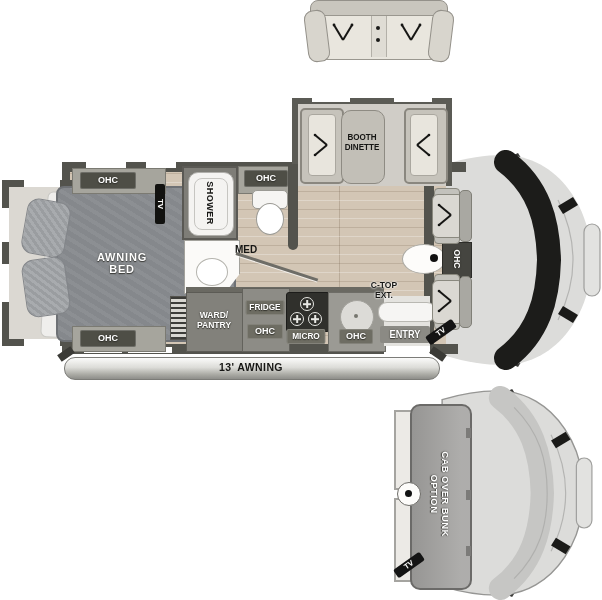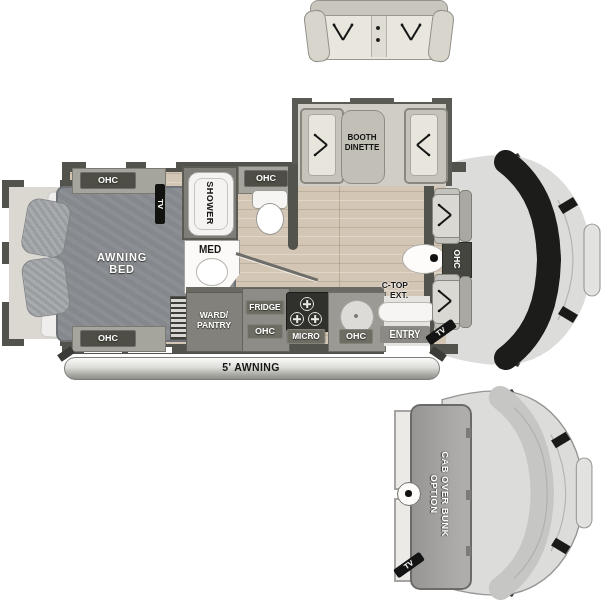--- a/index.html
+++ b/index.html
@@ -5,21 +5,21 @@
   html,body{margin:0;padding:0;background:#ffffff;}
   #stage{position:relative;width:602px;height:600px;background:#fff;overflow:hidden;
          font-family:"Liberation Sans","DejaVu Sans",sans-serif;}
   .abs{position:absolute;}
   
   .t{position:absolute;font-weight:bold;text-align:center;line-height:1.12;white-space:nowrap;
      display:flex;align-items:center;justify-content:center;}
   .t span{display:block;width:100%;}
   .white{color:#fff;text-shadow:0 1px 1px rgba(40,40,35,.8),0 0 2px rgba(40,40,35,.6);}
   .black{color:#161614;}
-  .outl{text-shadow:0 0 2px #fff,0 0 2px #fff;text-align:right;}
+  .outl{text-shadow:0 0 2px #fff,0 0 2px #fff;}
   .chip{background:#4e4e46;border-radius:2px;box-shadow:inset 0 0 0 1px rgba(255,255,255,.18);}
   .chip2{background:#6e6d63;border-radius:2px;box-shadow:inset 0 0 0 1px rgba(255,255,255,.15);}
   .v90{transform:rotate(90deg);}
   
   .wall{background:#53534d;}
   .win{background:#ffffff;}
   .floor{background-color:#d3c6b5;
     background-image:
       repeating-linear-gradient(180deg, rgba(255,255,255,.28) 0 1px, rgba(255,255,255,0) 1px 9px,
                                 rgba(108,88,66,.20) 9px 10px, rgba(255,255,255,0) 10px 18px),
@@ -154,21 +154,21 @@
 
   <div class="abs" style="left:182px;top:166px;width:56px;height:74px;background:#7e7d77;border:2px solid #5a5954;box-sizing:border-box;"></div>
   <div class="abs" style="left:188px;top:172px;width:44px;height:62px;background:#f4f3f1;border:1.5px solid #b0afab;border-radius:10px;"></div>
   <div class="abs" style="left:194px;top:178px;width:32px;height:50px;background:#eceueb;border:1px solid #c6c5c1;border-radius:8px;"></div>
   <div class="t black v90" style="left:178px;top:197px;width:64px;height:12px;font-size:9px;letter-spacing:.5px;">
     <span>SHOWER</span>
     </div>
 
   <div class="abs" style="left:184px;top:240px;width:54px;height:52px;background:#fbfaf8;border:1.5px solid #a3a29c;
        clip-path:polygon(0 0,100% 0,100% 62%,72% 100%,0 100%);"></div>
-  <div class="t black" style="left:186px;top:243px;width:48px;height:13px;font-size:10px;">
+  <div class="t black" style="left:186px;top:243px;width:48px;height:13px;font-size:10px;padding-left:36px;">
     <span>MED</span>
     </div>
   <div class="abs" style="left:196px;top:258px;width:30px;height:26px;background:#ffffff;border:1.5px solid #b5b4ae;border-radius:50%;"></div>
   <div class="abs" style="left:236px;top:252px;width:86px;height:3px;background:#6e6d67;transform:rotate(18deg);transform-origin:left center;box-shadow:0 1px 0 rgba(255,255,255,.7);"></div>
 
   <div class="abs cab-strip" style="left:238px;top:166px;width:56px;height:26px;"></div>
   <div class="t white chip" style="left:244px;top:170px;width:44px;height:17px;font-size:9px;">
     <span>OHC</span>
     </div>
   <div class="abs" style="left:252px;top:190px;width:34px;height:17px;background:#f6f5f3;border:1.5px solid #9b9a94;border-radius:5px;"></div>
@@ -252,21 +252,21 @@
   </div>
   <div class="t white" style="left:425px;top:327px;width:32px;height:10px;background:#141414;border-radius:2px;font-size:7.5px;transform:rotate(-35deg);">
     <span>TV</span>
     </div>
 
   <div class="abs" style="left:58px;top:350px;width:16px;height:8px;background:#3a3a36;transform:rotate(-35deg);"></div>
   <div class="abs" style="left:430px;top:350px;width:16px;height:8px;background:#3a3a36;transform:rotate(35deg);"></div>
   <div class="abs" style="left:64px;top:357px;width:374px;height:21px;border-radius:11px;border:1px solid #7c7c78;
        background:linear-gradient(180deg,#fbfbfa 0%,#dcdcd8 45%,#a8a8a2 80%,#8e8e8a 100%);"></div>
   <div class="t black" style="left:64px;top:358px;width:374px;height:19px;font-size:10.5px;letter-spacing:.4px;">
-    <span>5' AWNING</span>
+    <span>13' AWNING</span>
     </div>
 
   <svg class="abs" style="left:440px;top:386px;" width="156" height="214" viewBox="0 0 156 220">
     <path d="M44,16 L72,3 L77,11 L49,24 Z" fill="#3a3a38"></path>
     <path d="M44,204 L72,217 L77,209 L49,196 Z" fill="#3a3a38"></path>
     <path d="M0,14 C20,8 40,5 56,5 C86,5 110,20 126,44 C136,59 142,76 144,92 L145,110 L144,128 C142,144 136,161 126,176 C110,200 86,215 56,215 C40,215 20,212 0,206 Z" fill="#dcdcda" stroke="#969694" stroke-width="1.5"></path>
     <path d="M60,12 C92,36 102,70 103,110 C102,150 92,184 60,208" fill="none" stroke="#c6c6c4" stroke-width="24" stroke-linecap="round"></path>
     <path d="M74,22 C100,48 108,76 108,110 C108,144 100,172 74,198" fill="none" stroke="#b0b0ae" stroke-width="1.2"></path>
     <path d="M112,50 C122,70 127,88 127,110 C127,132 122,150 112,170" fill="none" stroke="#b4b4b2" stroke-width="1.2"></path>
     <path d="M112,56 l15,-9 5,8 -15,9 Z" fill="#1a1a18"></path>

